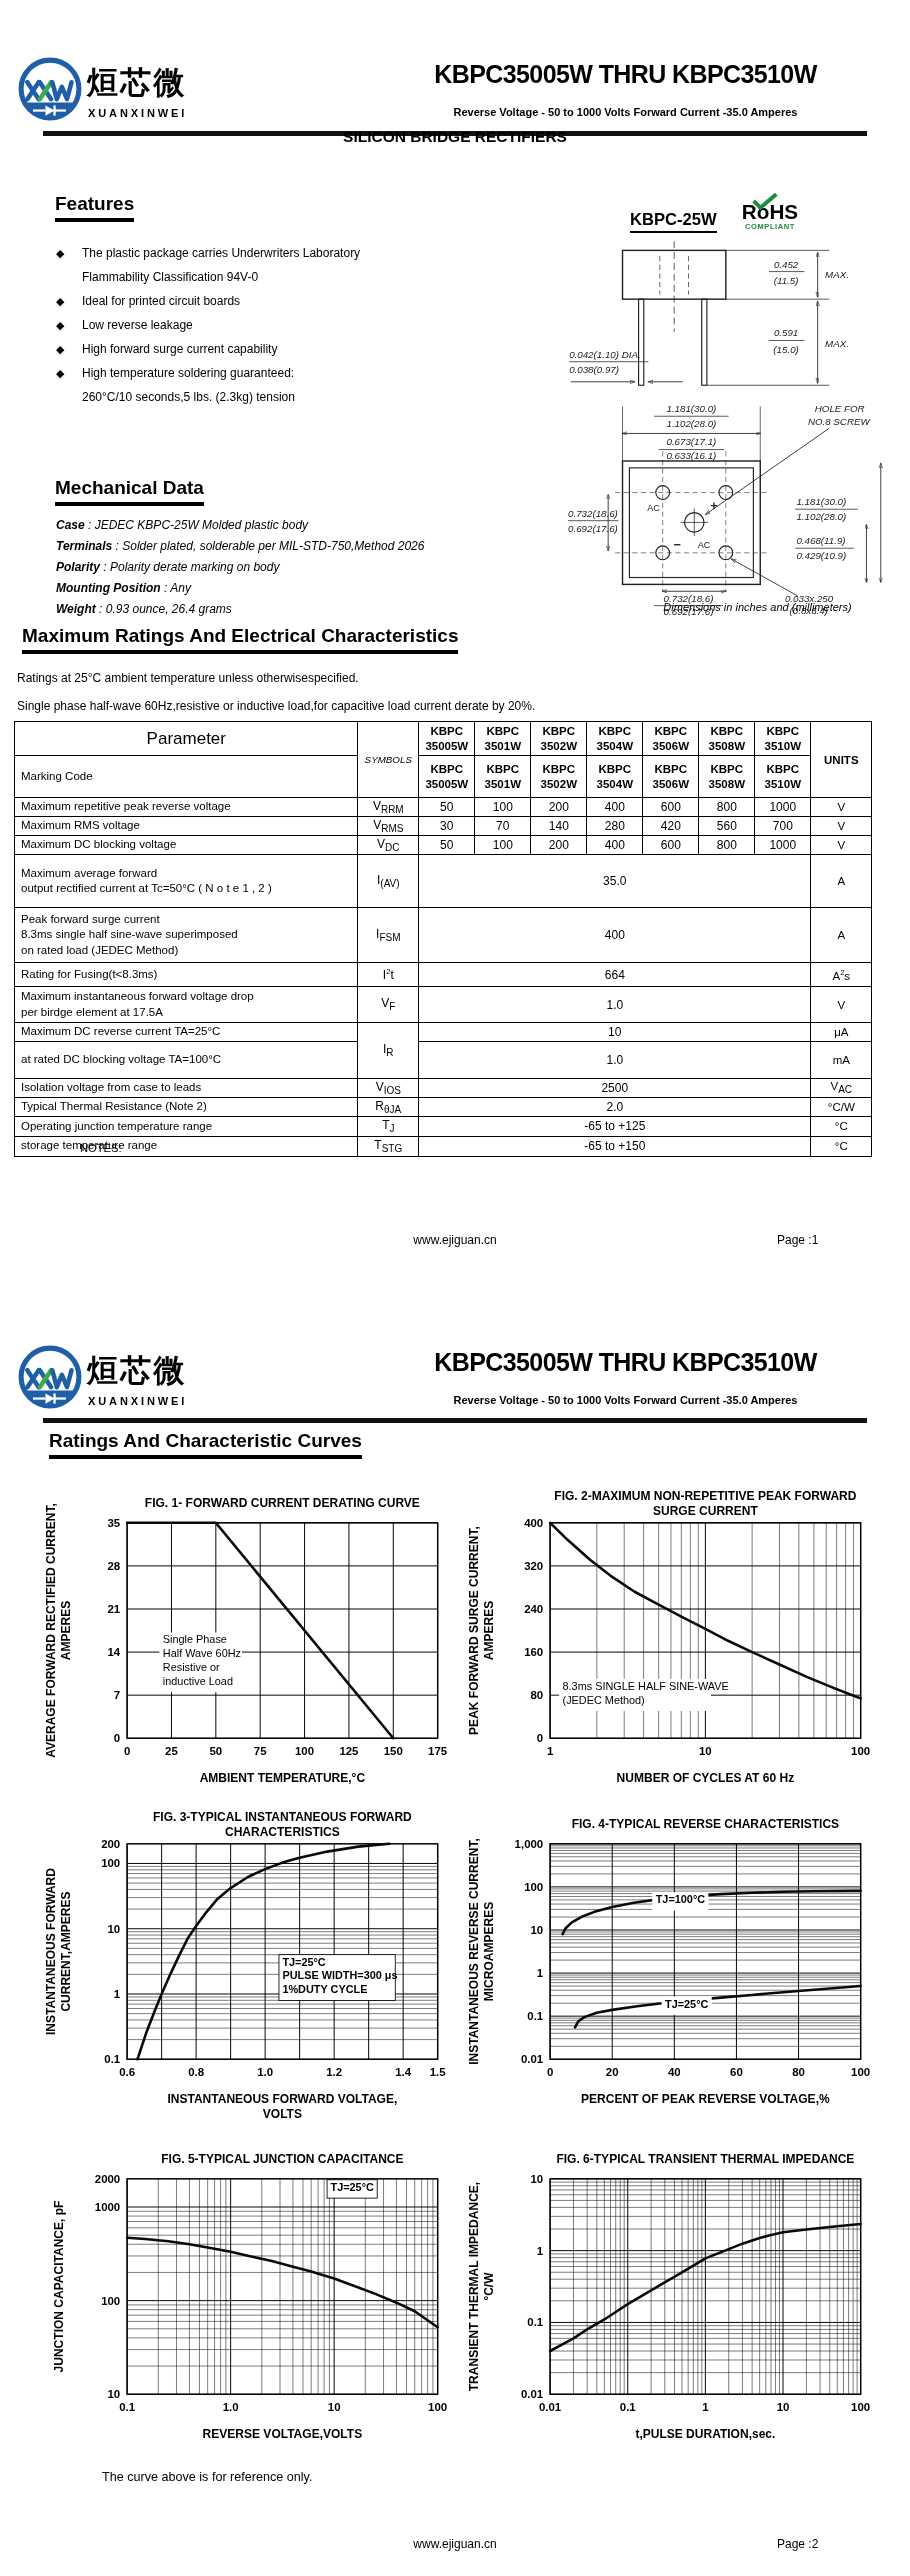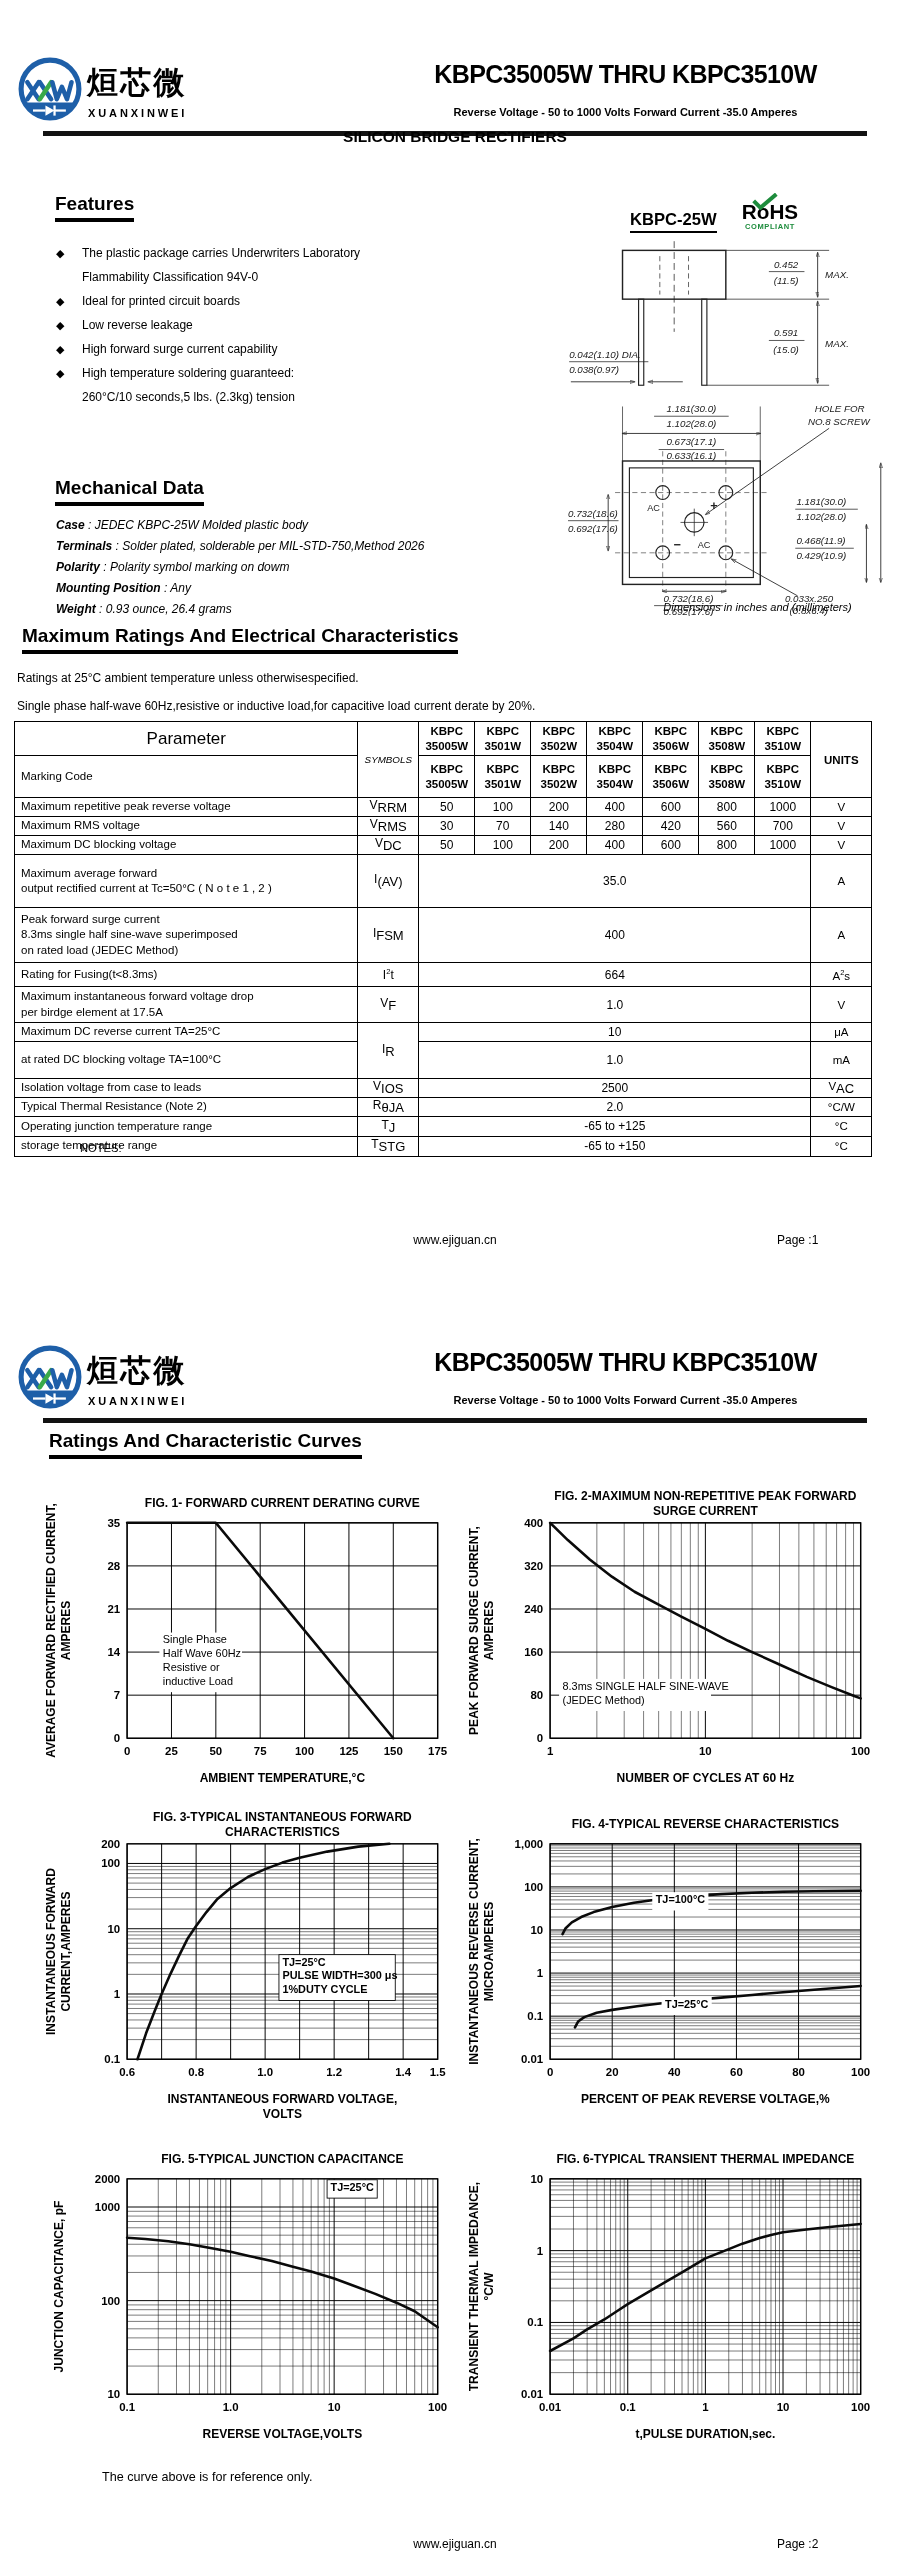--- a/index.html
+++ b/index.html
@@ -33,21 +33,21 @@
   
   .mech p{margin:0;font-size:12px;line-height:21px;}
   .mech b{font-weight:bold;}
   
   .para{position:absolute;font-size:12px;}
   
   table.rt{border-collapse:collapse;table-layout:fixed;width:858px;}
   .rt td{border:1.1px solid #000;text-align:center;vertical-align:middle;font-size:12px;padding:0 2.3px;overflow:hidden;}
   .rt td.p{text-align:left;font-size:11.5px;padding:1.1px 5.7px;white-space:pre-line;line-height:15.5px;}
   .rt td.sym{font-size:12px;}
-  .rt sub{font-size:13px;}
+  .rt sub{font-size:10px;}
   .rt sup{font-size:7.5px;}
   .rt .part div{font-weight:bold;font-size:11.5px;line-height:14.3px;}
   .rt td.u{font-size:11.5px;}
   .rt .param-h{font-size:17px;}
   .rt .sym-h{font-style:italic;font-size:9.8px;}
   .rt .units-h{font-weight:bold;font-size:11.5px;}
   
   .notes{position:absolute;font-size:11.2px;line-height:15.5px;}
   .notes .nh{margin:0;}
   .notes .nb{white-space:pre-line;}
@@ -209,21 +209,21 @@
   <text x="378" y="630">0.033x.250</text>
   <text x="386" y="652">(0.8x6.4)</text>
   <line x1="400" y1="620" x2="285" y2="556" stroke-width="1.5" marker-end="url(#ah)"></line>
 </svg>
 <div class="abs center" style="left:620px;top:601px;width:275px;font-size:11px;font-style:italic;">Dimensions in inches and (millimeters)</div>
 
 <div class="sec-h" style="left:55px;top:477px;">Mechanical Data</div>
 <div class="mech abs" style="left:56px;top:515px;font-style:italic;">
   <p><b>Case</b><span> : JEDEC KBPC-25W Molded plastic body</span></p>
   <p><b>Terminals</b><span> : Solder plated, solderable per MIL-STD-750,Method 2026</span></p>
-  <p><b>Polarity</b><span> : Polarity symbol  marking on dowm</span></p>
+  <p><b>Polarity</b><span> : Polarity derate  marking on body</span></p>
   <p><b>Mounting Position</b><span> : Any</span></p>
   <p><b>Weight</b><span> : 0.93 ounce, 26.4 grams</span></p>
 </div>
 
 <div class="sec-h big" style="left:22px;top:625px;">Maximum Ratings And Electrical Characteristics</div>
 <div class="para" style="left:17px;top:671px;">Ratings at 25°C ambient temperature unless otherwisespecified.</div>
 <div class="para" style="left:17px;top:699px;">Single phase half-wave 60Hz,resistive or inductive load,for capacitive load current derate by 20%.</div>
 
 <table class="rt abs" style="left:14.3px;top:721px;">
   <colgroup>

